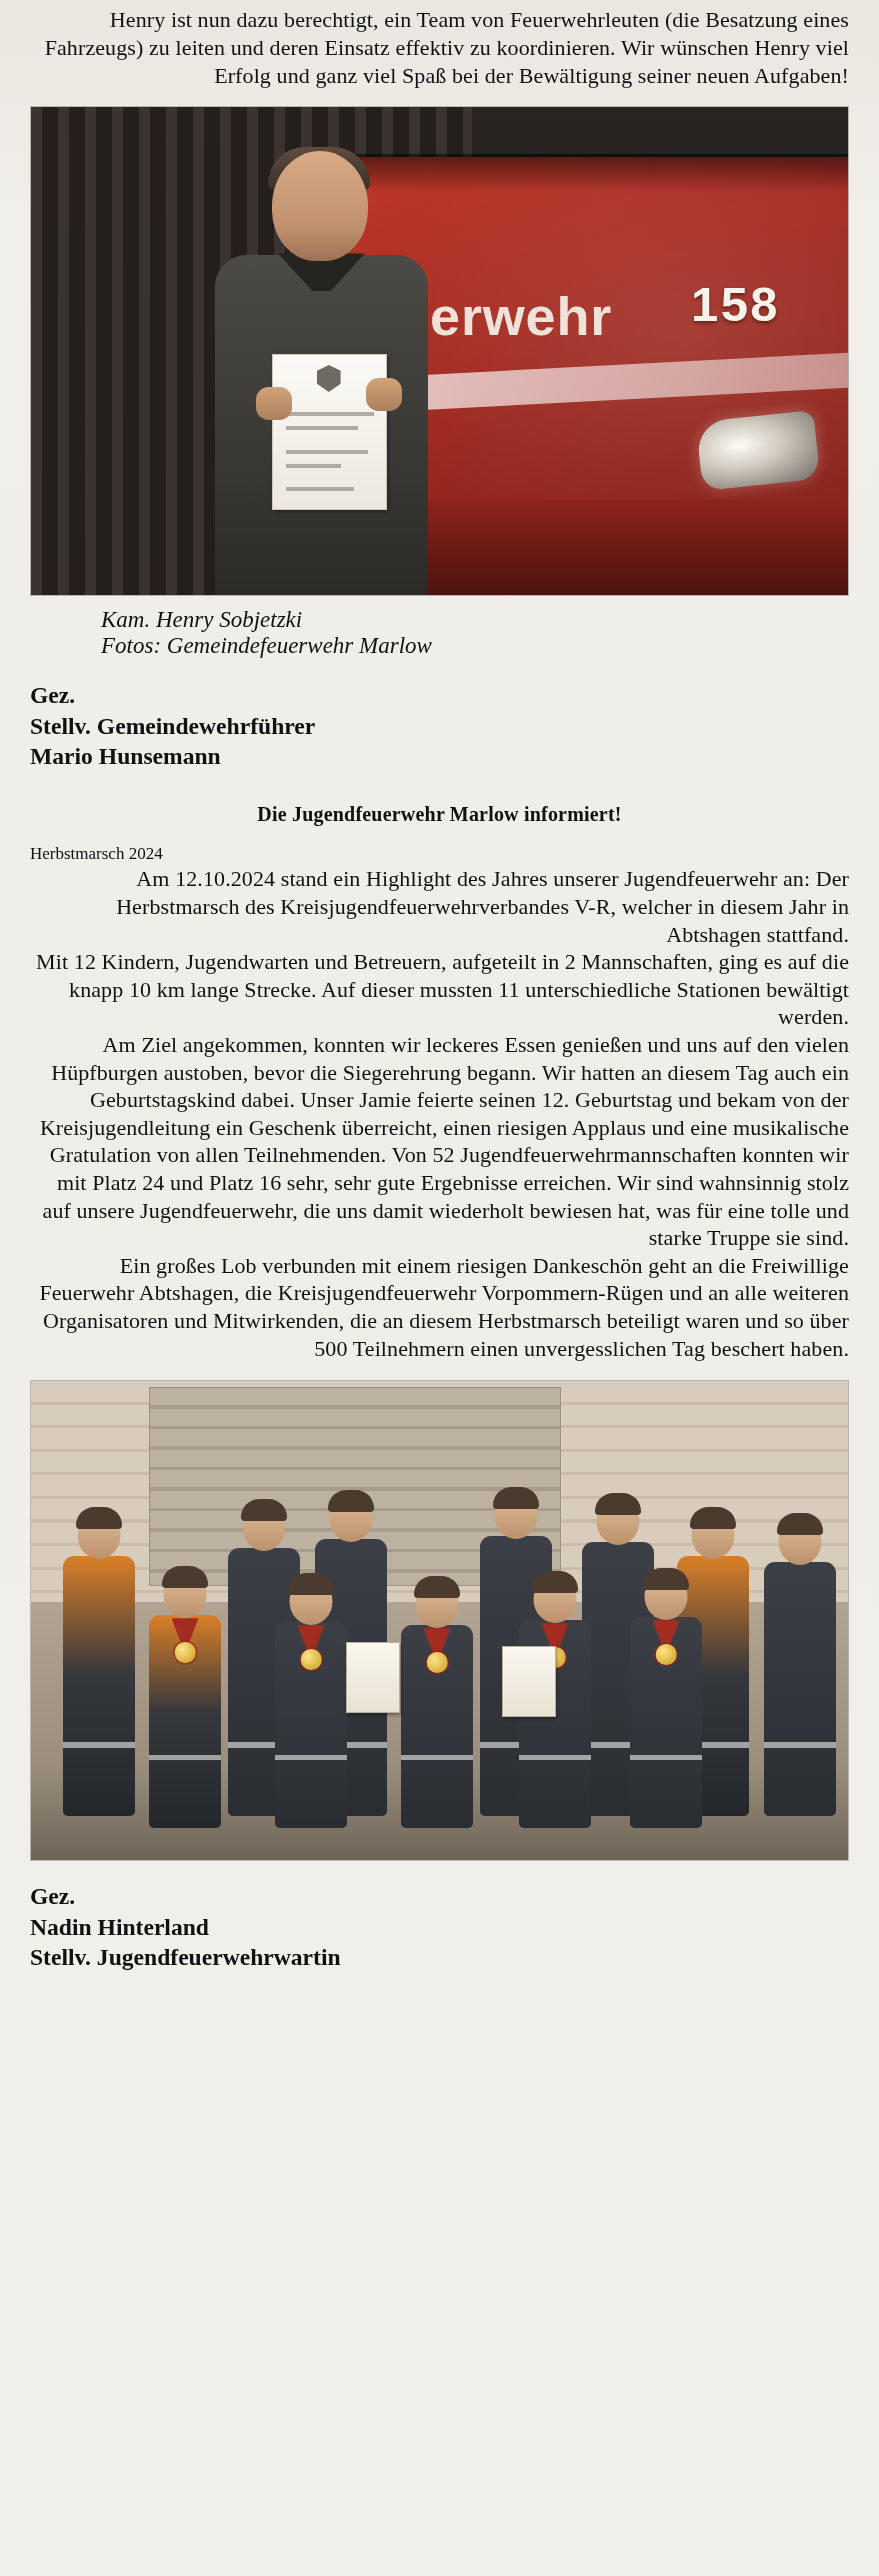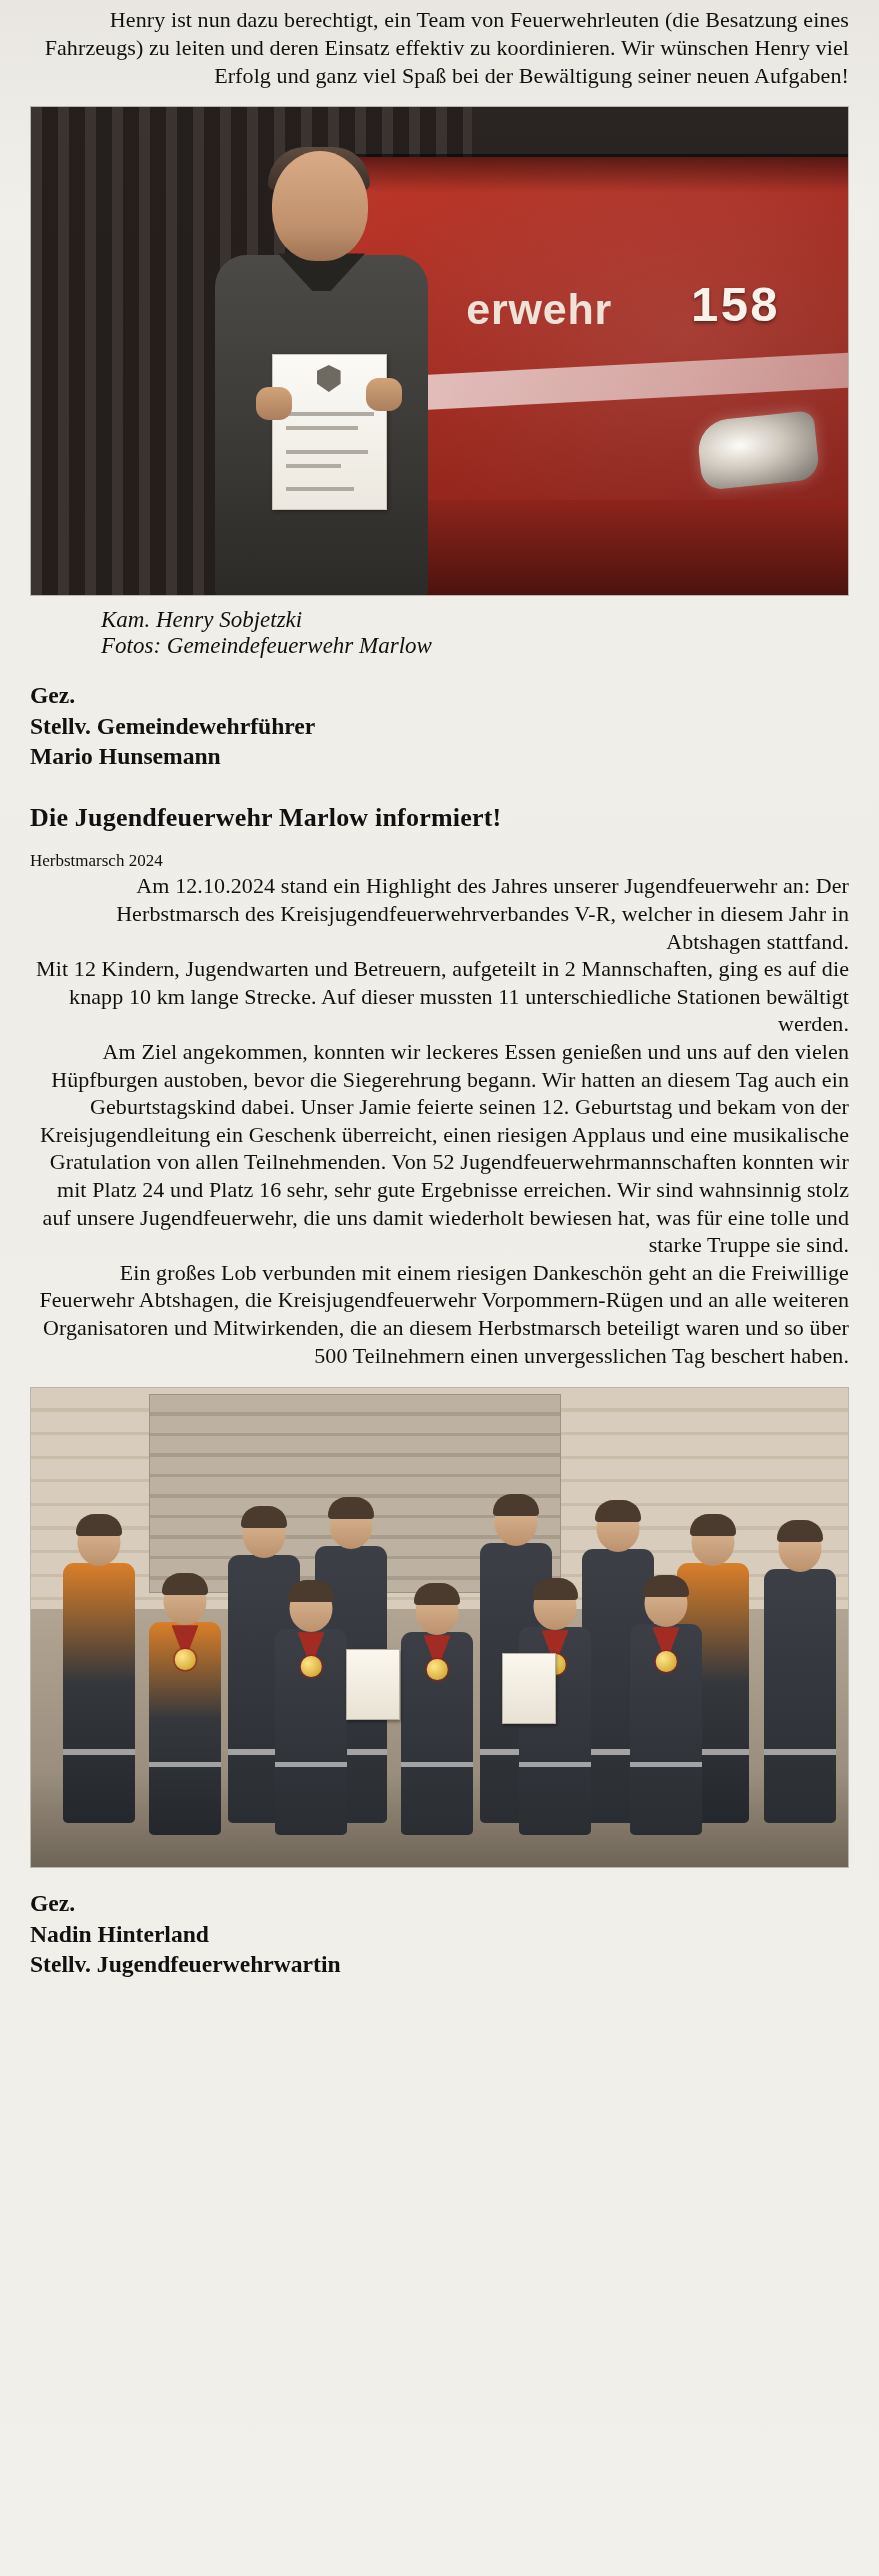--- a/index.html
+++ b/index.html
@@ -92,21 +92,21 @@
     font-size: 49px;
     letter-spacing: 2.4px;
     text-shadow: 0 1.6px 3.9px rgba(0,0,0,0.45);
   }
   .truck-word {
     position: absolute;
     right: 236px; top: 178px;
     color: #f3ece2;
     font-family: "Liberation Sans", sans-serif;
     font-weight: bold;
-    font-size: 43px;
+    font-size: 54px;
     letter-spacing: 0.8px;
     opacity: 0.95;
   }
   .truck-stripe {
     position: absolute;
     right: 0; top: 260px; width: 544px; height: 35px;
     background: linear-gradient(90deg, rgba(255,255,255,0.88), rgba(255,255,255,0.55));
     transform: skewY(-3deg);
     opacity: 0.85;
   }
@@ -264,24 +264,25 @@
   }
   .sig-block {
     margin-top: 20.5px;
     font-family: "Liberation Serif", serif;
     font-weight: bold;
     font-size: 23.6px;
     line-height: 1.3;
   }
   .sig-block div { white-space: nowrap; }
   h2.section-head {
-    font-size: 26px;
+    font-size: 20px;
     font-weight: bold;
     margin: 31.5px 0 0 0;
     letter-spacing: 0.2px;
+    text-align: center;
   }
   h3.sub-head {
     font-size: 17px;
     font-weight: normal;
     margin: 17.3px 0 1.6px 0;
   }
   .text-block p + p { margin-top: 0; }
 </style>
 </head>
 <body>

